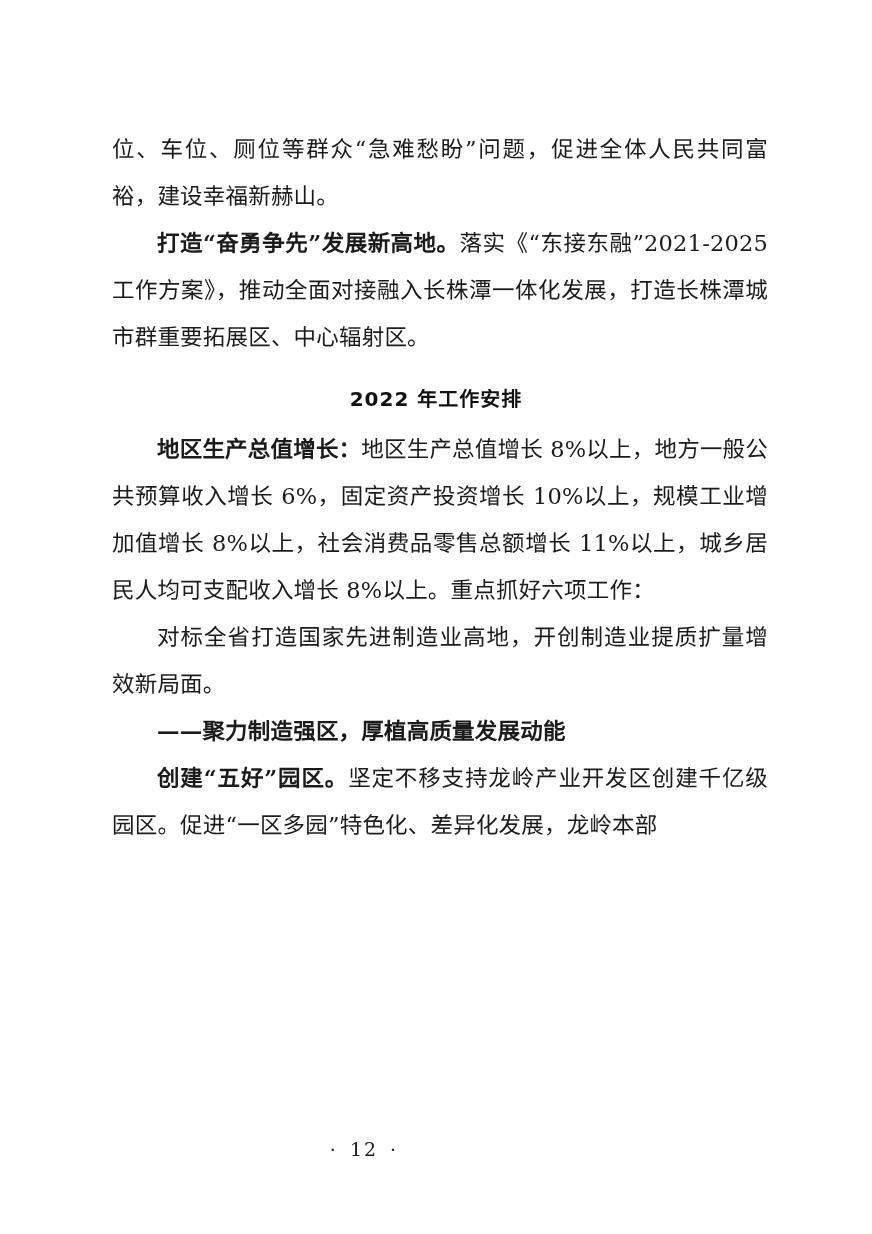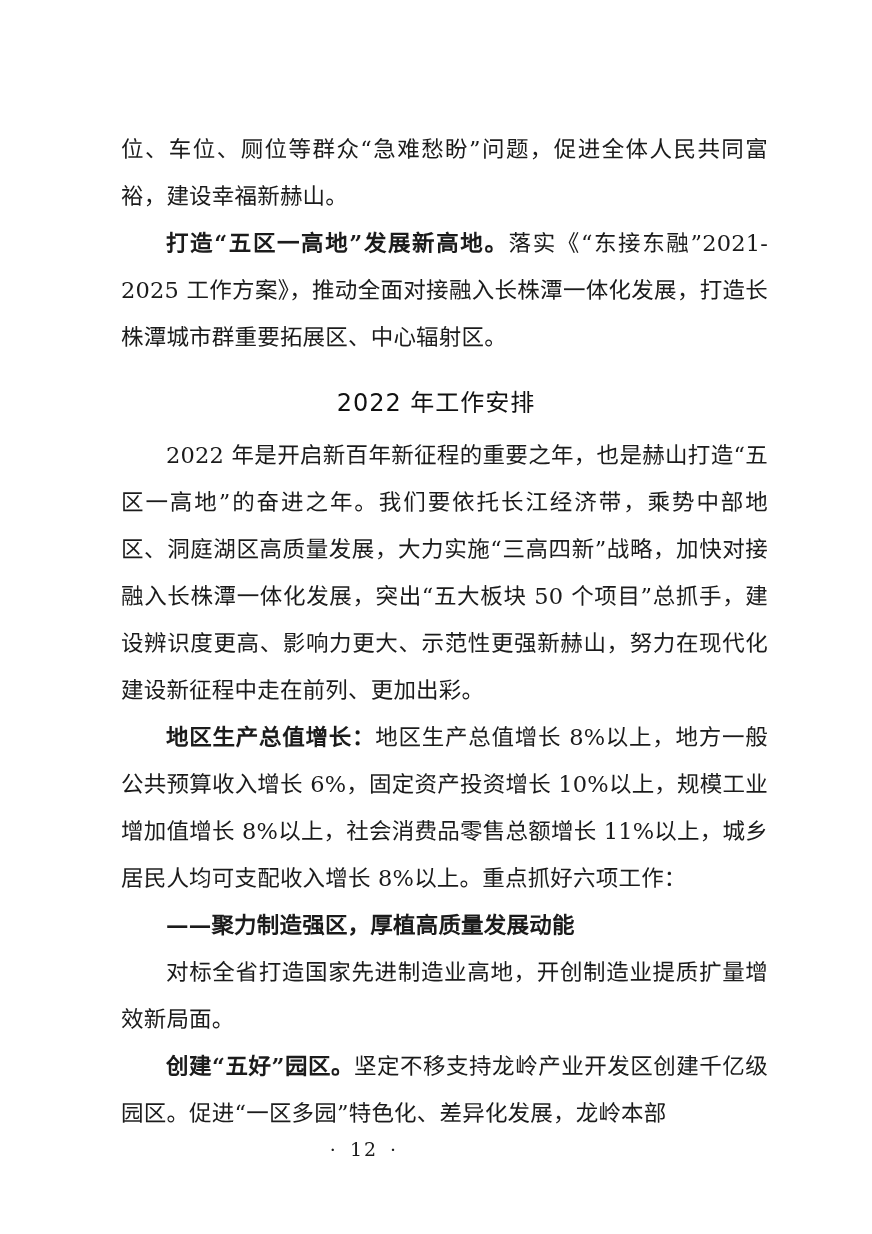--- a/index.html
+++ b/index.html
@@ -16,39 +16,39 @@
     box-sizing: border-box;
     overflow: hidden;
   }
   .content {
     position: absolute;
     left: 104px;
     top: 126px;
     width: 664px;
   }
   .para {
-    margin: 0 0 0 17px;
+    margin: 0 0 0 8px;
     font-family: "DejaVu Serif", "Liberation Serif", serif;
     font-size: 22.5px;
     line-height: 47px;
     color: #1b1b1b;
     text-align: justify;
     text-justify: inter-ideograph;
     letter-spacing: 0.2px;
   }
   .indent {
     text-indent: 45px;
   }
   .bold {
     font-weight: bold;
   }
   .section-title {
     font-family: "DejaVu Sans", "Liberation Sans", sans-serif;
-    font-size: 24px;
-    font-weight: normal;
+    font-size: 20px;
+    font-weight: bold;
     text-align: center;
     color: #111111;
     margin: 22px 0 14px 0;
     letter-spacing: 1px;
   }
   .footer {
     position: absolute;
     left: 0;
     top: 1138px;
     width: 728px;
@@ -68,40 +68,37 @@
 <body>
 
 <div class="page">
   <div class="content">
 
     <p class="para">
       <span>位、车位、厕位等群众“急难愁盼”问题，促进全体人民共同富裕，建设幸福新赫山。</span>
     </p>
 
     <p class="para indent">
-      <span class="bold">打造“五区一高地”发展新高地。</span><span>落实《“东接东融”2021-2025 工作方案》，推动全面对接融入长株潭一体化发展，打造长株潭城市群重要拓展区、中心辐射区。</span>
+      <span class="bold">打造“奋勇争先”发展新高地。</span><span>落实《“东接东融”2021-2025 工作方案》，推动全面对接融入长株潭一体化发展，打造长株潭城市群重要拓展区、中心辐射区。</span>
     </p>
 
 
     <h2 class="section-title">2022 年工作安排</h2>
 
-    <p class="para indent">
-      <span>2022 年是开启新百年新征程的重要之年，也是赫山打造“五区一高地”的奋进之年。我们要依托长江经济带，乘势中部地区、洞庭湖区高质量发展，大力实施“三高四新”战略，加快对接融入长株潭一体化发展，突出“五大板块 50 个项目”总抓手，建设辨识度更高、影响力更大、示范性更强新赫山，努力在现代化建设新征程中走在前列、更加出彩。</span>
-    </p>
 
     <p class="para indent">
       <span class="bold">地区生产总值增长：</span><span>地区生产总值增长 8%以上，地方一般公共预算收入增长 6%，固定资产投资增长 10%以上，规模工业增加值增长 8%以上，社会消费品零售总额增长 11%以上，城乡居民人均可支配收入增长 8%以上。重点抓好六项工作：</span>
     </p>
 
     <p class="para indent">
-      <span class="bold">——聚力制造强区，厚植高质量发展动能</span>
+      <span>对标全省打造国家先进制造业高地，开创制造业提质扩量增效新局面。</span>
     </p>
 
     <p class="para indent">
-      <span>对标全省打造国家先进制造业高地，开创制造业提质扩量增效新局面。</span>
+      <span class="bold">——聚力制造强区，厚植高质量发展动能</span>
     </p>
 
     <p class="para indent">
       <span class="bold">创建“五好”园区。</span><span>坚定不移支持龙岭产业开发区创建千亿级园区。促进“一区多园”特色化、差异化发展，龙岭本部</span>
     </p>
 
   </div>
 
   <div class="footer">
     <span class="dot">·</span><span>12</span><span class="dot">·</span>

